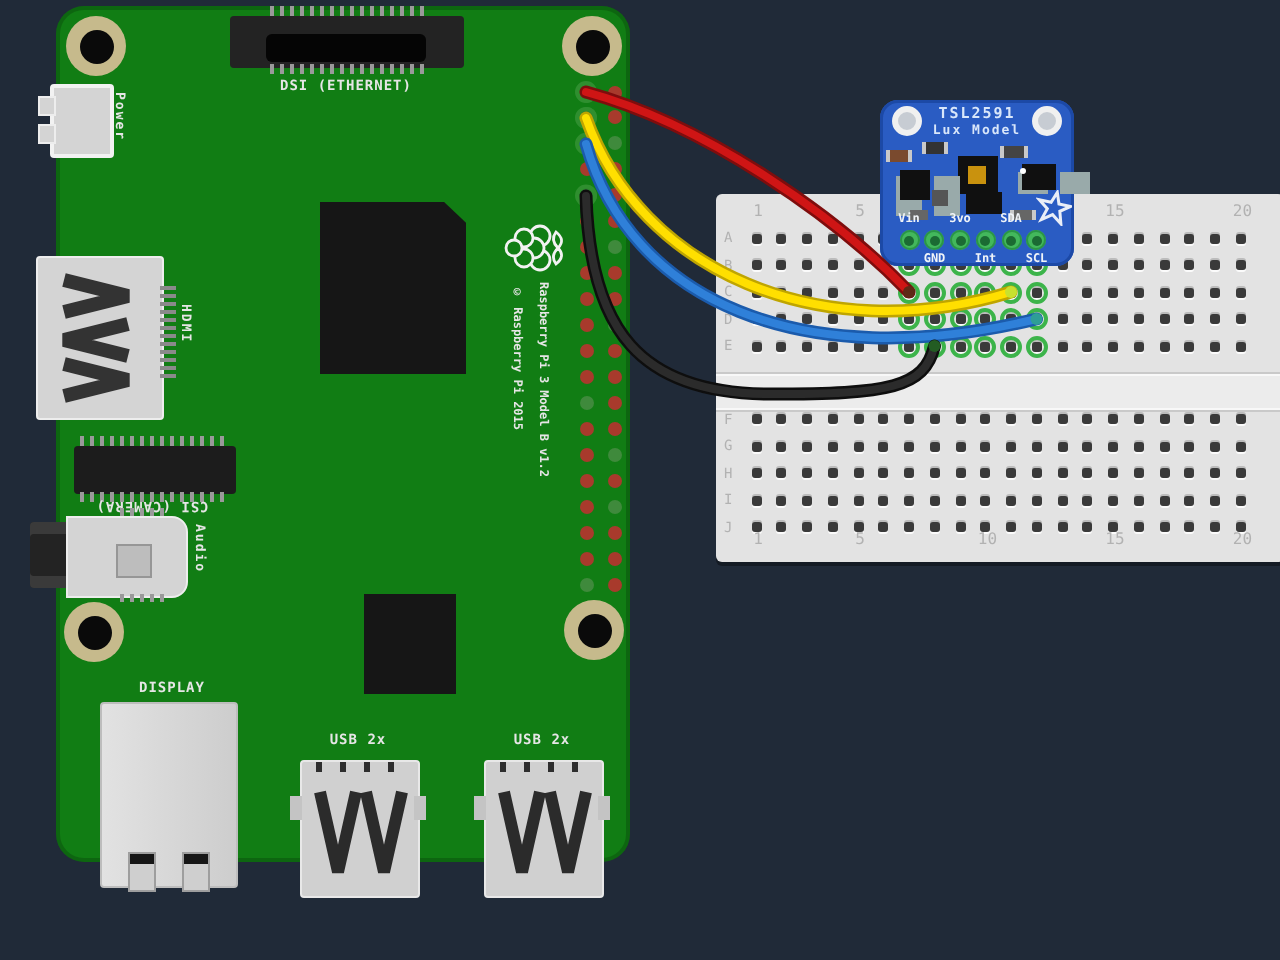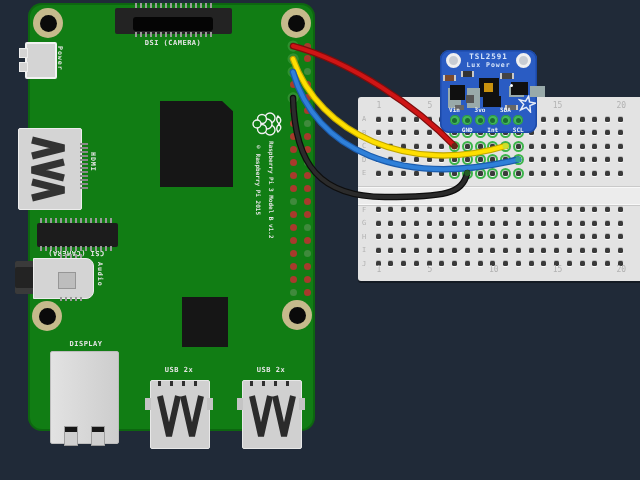--- a/index.html
+++ b/index.html
@@ -68,21 +68,21 @@
       </div>
 
     <div class="chip" style="left:132px;top:98px;width:73px;height:86px;clip-path:polygon(0 0,85% 0,100% 12%,100% 100%,0 100%);"></div>
     <div class="chip" style="left:154px;top:294px;width:46px;height:50px;"></div>
   </div>
 
   <div class="abs" style="left:115px;top:8px;width:117px;height:26px;background:#232323;border-radius:2px;z-index:2;"></div>
   <div class="abs" style="left:133px;top:17px;width:80px;height:14px;background:#050505;border-radius:3px;z-index:2;"></div>
   <div class="teeth-h" style="left:135px;top:3px;width:78px;height:5px;z-index:2;"></div>
   <div class="teeth-h" style="left:135px;top:32px;width:78px;height:5px;z-index:2;"></div>
-  <div class="lbl" style="left:130px;top:39px;width:86px;text-align:center;z-index:2;">DSI (CAMERA)</div>
+  <div class="lbl" style="left:130px;top:39px;width:86px;text-align:center;z-index:2;">DSI (ETHERNET)</div>
 
   <div class="conn" style="left:25px;top:42px;width:28px;height:33px;border:2px solid #f2f2f2;border-radius:2px;z-index:2;"></div>
   <div class="conn" style="left:19px;top:48px;width:7px;height:8px;z-index:2;"></div>
   <div class="conn" style="left:19px;top:62px;width:7px;height:8px;z-index:2;"></div>
   <div class="lbl vlbl" style="left:56px;top:46px;height:30px;font-size:6.5px;z-index:2;">Power</div>
 
   <div class="conn" style="left:18px;top:128px;width:62px;height:80px;border-radius:2px;z-index:2;"></div>
   <svg class="abs" style="left:24px;top:134px;z-index:2;" width="50" height="68">
     <polyline points="8,6 40,14 8,22" fill="none" stroke="#333" stroke-width="7"></polyline>
     <polyline points="40,28 8,36 40,44" fill="none" stroke="#333" stroke-width="7"></polyline>
@@ -448,21 +448,21 @@
         <div class="bb-ring" style="left:129.25px;top:70.5px;border-color:#3cb44a;"></div>
         <div class="bb-ring" style="left:142px;top:70.5px;border-color:#3cb44a;"></div>
         <div class="bb-ring" style="left:154.75px;top:70.5px;border-color:#3cb44a;"></div>
       </div>
   </div>
 
   <div class="sensor">
     <div class="s-mhole" style="left:6px;top:3px;"></div>
     <div class="s-mhole" style="left:76px;top:3px;"></div>
     <div class="s-title" style="top:2px;">TSL2591</div>
-    <div class="s-title" style="top:11px;font-size:6.5px;">Lux Power</div>
+    <div class="s-title" style="top:11px;font-size:6.5px;">Lux Model</div>
 
     <div class="smd" style="left:39px;top:28px;width:20px;height:19px;background:#101010;"></div>
     <div class="smd" style="left:44px;top:33px;width:9px;height:9px;background:#c9920e;"></div>
     <div class="smd" style="left:10px;top:35px;width:15px;height:15px;background:#101010;box-shadow:-3px 2px 0 -1px #9aa,
          -3px 9px 0 -1px #9aa, 16px 2px 0 -1px #9aa, 16px 9px 0 -1px #9aa;"></div>
     <div class="smd" style="left:71px;top:32px;width:17px;height:13px;background:#101010;box-shadow:-3px 3px 0 -1px #9aa, 18px 3px 0 -1px #9aa;"></div>
     <div class="smd" style="left:43px;top:46px;width:18px;height:11px;background:#101010;"></div>
     <div class="smd" style="left:3px;top:25px;width:9px;height:6px;background:#7a4a2e;border-left:2px solid #c9c9c9;border-right:2px solid #c9c9c9;"></div>
     <div class="smd" style="left:21px;top:21px;width:9px;height:6px;background:#333;border-left:2px solid #c9c9c9;border-right:2px solid #c9c9c9;"></div>
     <div class="smd" style="left:60px;top:23px;width:10px;height:6px;background:#444;border-left:2px solid #c9c9c9;border-right:2px solid #c9c9c9;"></div>

